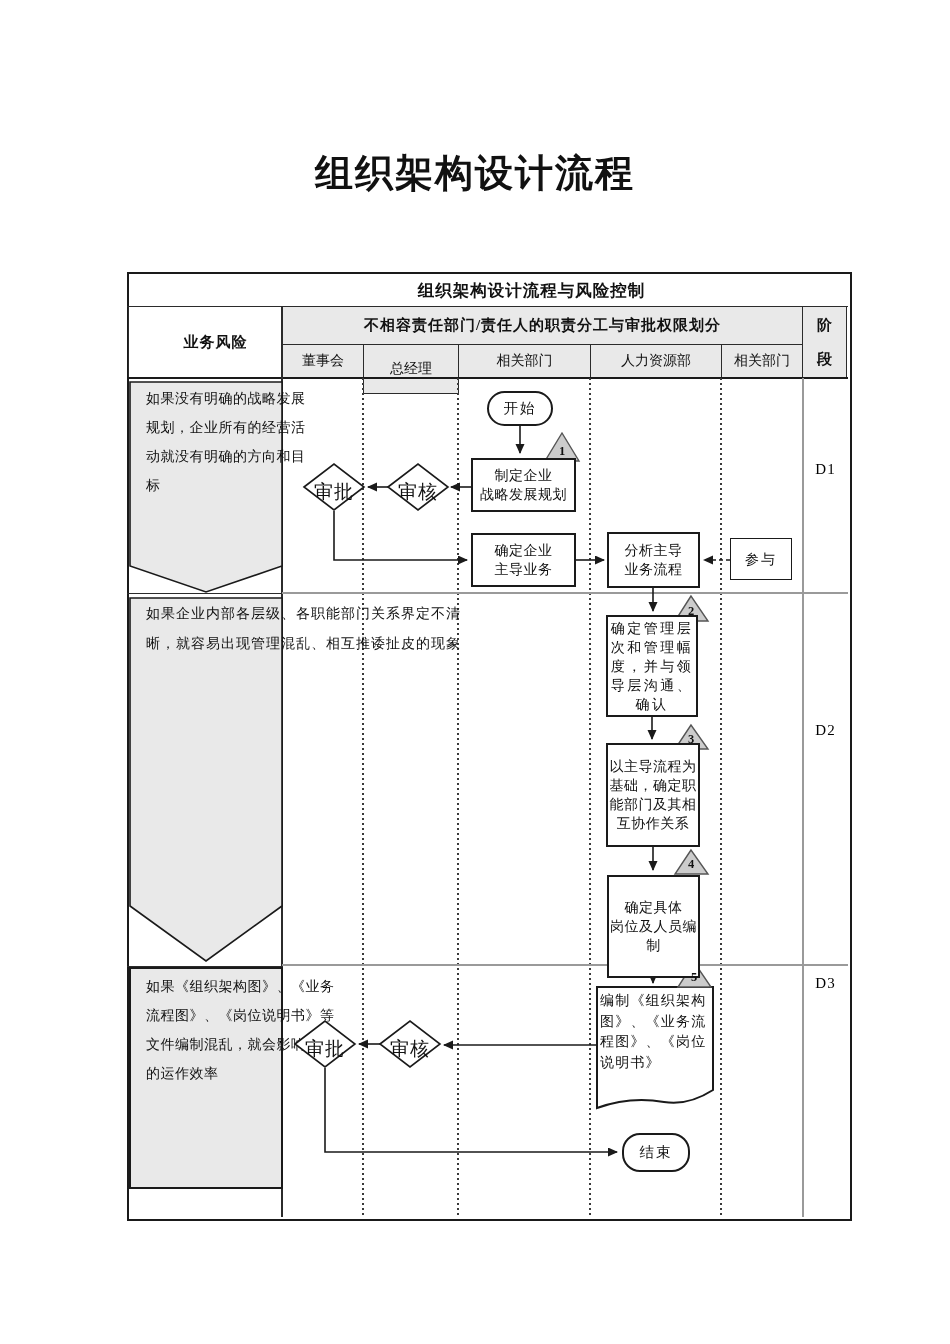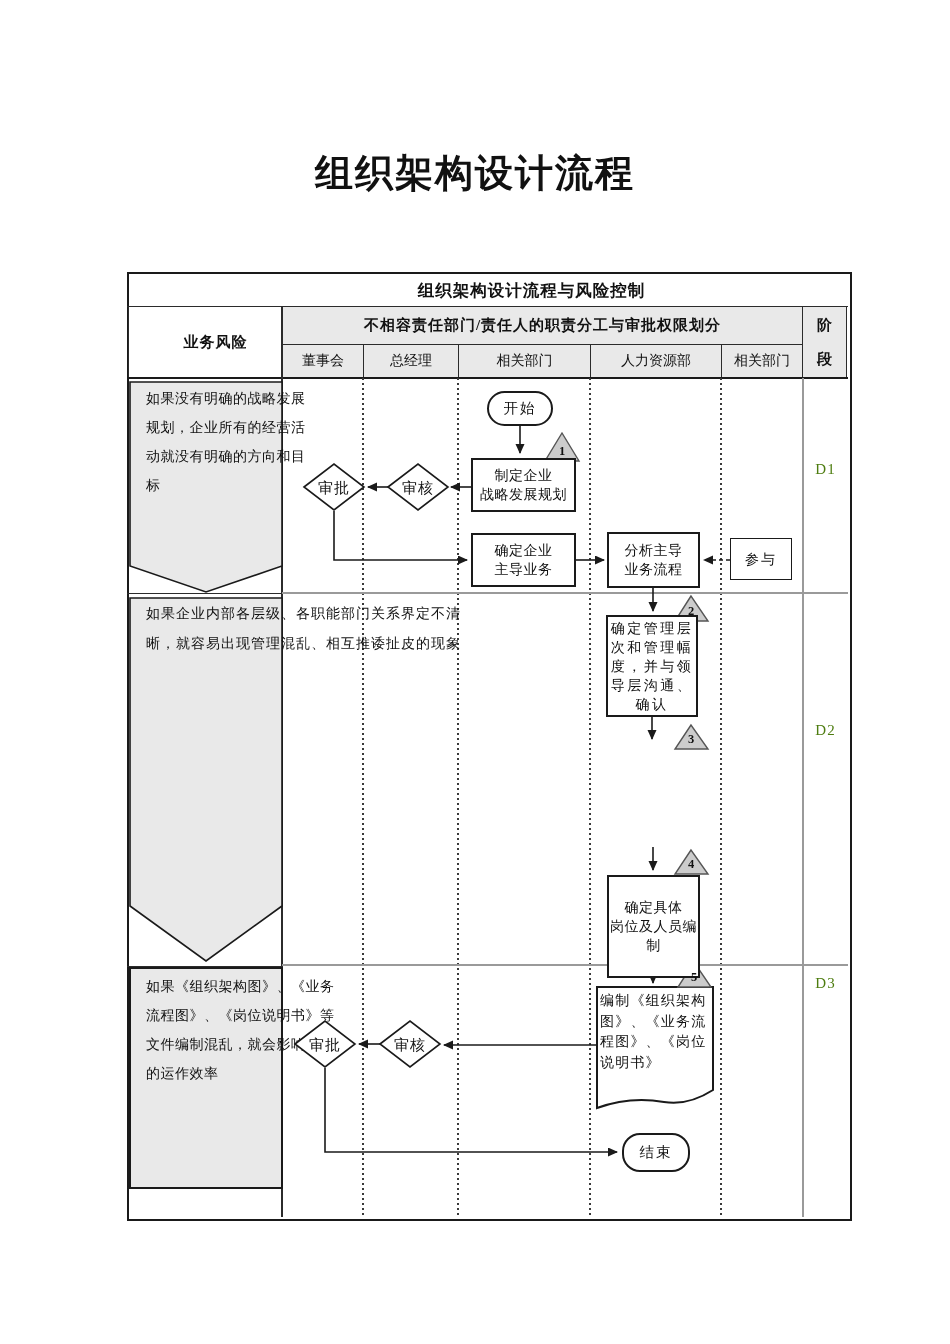--- a/index.html
+++ b/index.html
@@ -34,22 +34,22 @@
 
   
   .risk-text{font-size:14px;line-height:29px;letter-spacing:.5px;}
   .risk-text-wide{font-size:14px;line-height:30px;letter-spacing:1px;}
 
   
   .node{box-sizing:border-box;background:#fff;border:2px solid #1a1a1a;
         display:flex;align-items:center;justify-content:center;text-align:center;}
   .stadium{border-radius:18px;font-size:14.5px;letter-spacing:2px;}
   .boxlbl{font-size:14px;line-height:19px;letter-spacing:.5px;}
-  .diamond-label{font-size:15px;letter-spacing:1px;text-align:center;}
-  .stage-label{font-size:15px;letter-spacing:1px;text-align:center;color:#4d7c0f;}
+  .diamond-label{font-size:19px;letter-spacing:1px;text-align:center;}
+  .stage-label{font-size:15px;letter-spacing:1px;text-align:center;color:#000000;}
   .risknum{font-size:12.5px;font-weight:bold;text-align:center;}
   .doclbl{font-size:14px;line-height:20.5px;letter-spacing:1.2px;text-align:left;}
 </style>
 </head>
 <body>
 
 <div id="page">
 
   <div class="abs doc-title">组织架构设计流程</div>
 
@@ -64,21 +64,21 @@
   <div class="abs z1 cell hdr-main" style="left:282px;top:306px;width:521px;height:39px;">
     <span>不相容责任部门/责任人的职责分工与审批权限划分</span>
   </div>
   <div class="abs z1 cell hdr-stage" style="left:802px;top:306px;width:45px;height:72px;">
     <span class="pre">阶
 段</span>
   </div>
   <div class="abs z1 cell hdr-lane" style="left:282px;top:344px;width:82px;height:34px;">
     <span>董事会</span>
   </div>
-  <div class="abs z1 cell hdr-lane" style="left:363px;top:344px;width:96px;height:34px;">
+  <div class="abs z1 cell hdr-lane" style="left:363px;top:344px;width:96px;height:50px;">
     <span>总经理</span>
   </div>
   <div class="abs z1 cell hdr-lane" style="left:458px;top:344px;width:133px;height:34px;">
     <span>相关部门</span>
   </div>
   <div class="abs z1 cell hdr-lane" style="left:590px;top:344px;width:132px;height:34px;font-family:Liberation Serif, serif;">
     <span>人力资源部</span>
   </div>
   <div class="abs z1 cell hdr-lane" style="left:721px;top:344px;width:82px;height:34px;">
     <span>相关部门</span>
@@ -177,20 +177,26 @@
     <span class="boxlbl" style="letter-spacing:2px;">参与</span>
   </div>
 
   <div class="abs z5 node" style="left:606px;top:615px;width:92px;height:102px;">
     <span class="pre boxlbl" style="letter-spacing:2.5px;">确定管理层
 次和管理幅
 度，并与领
 导层沟通、
 确认</span>
   </div>
+  <div class="abs z5 node" style="left:606px;top:743px;width:94px;height:104px;">
+    <span class="pre boxlbl">以主导流程为
+基础，确定职
+能部门及其相
+互协作关系</span>
+  </div>
   <div class="abs z5 node" style="left:607px;top:875px;width:93px;height:103px;">
     <span class="pre boxlbl">确定具体
 岗位及人员编
 制</span>
   </div>
 
   <div class="abs z5 doclbl pre" style="left:600px;top:991px;width:112px;">编制《组织架构
 图》、《业务流
 程图》、《岗位
 说明书》</div>

